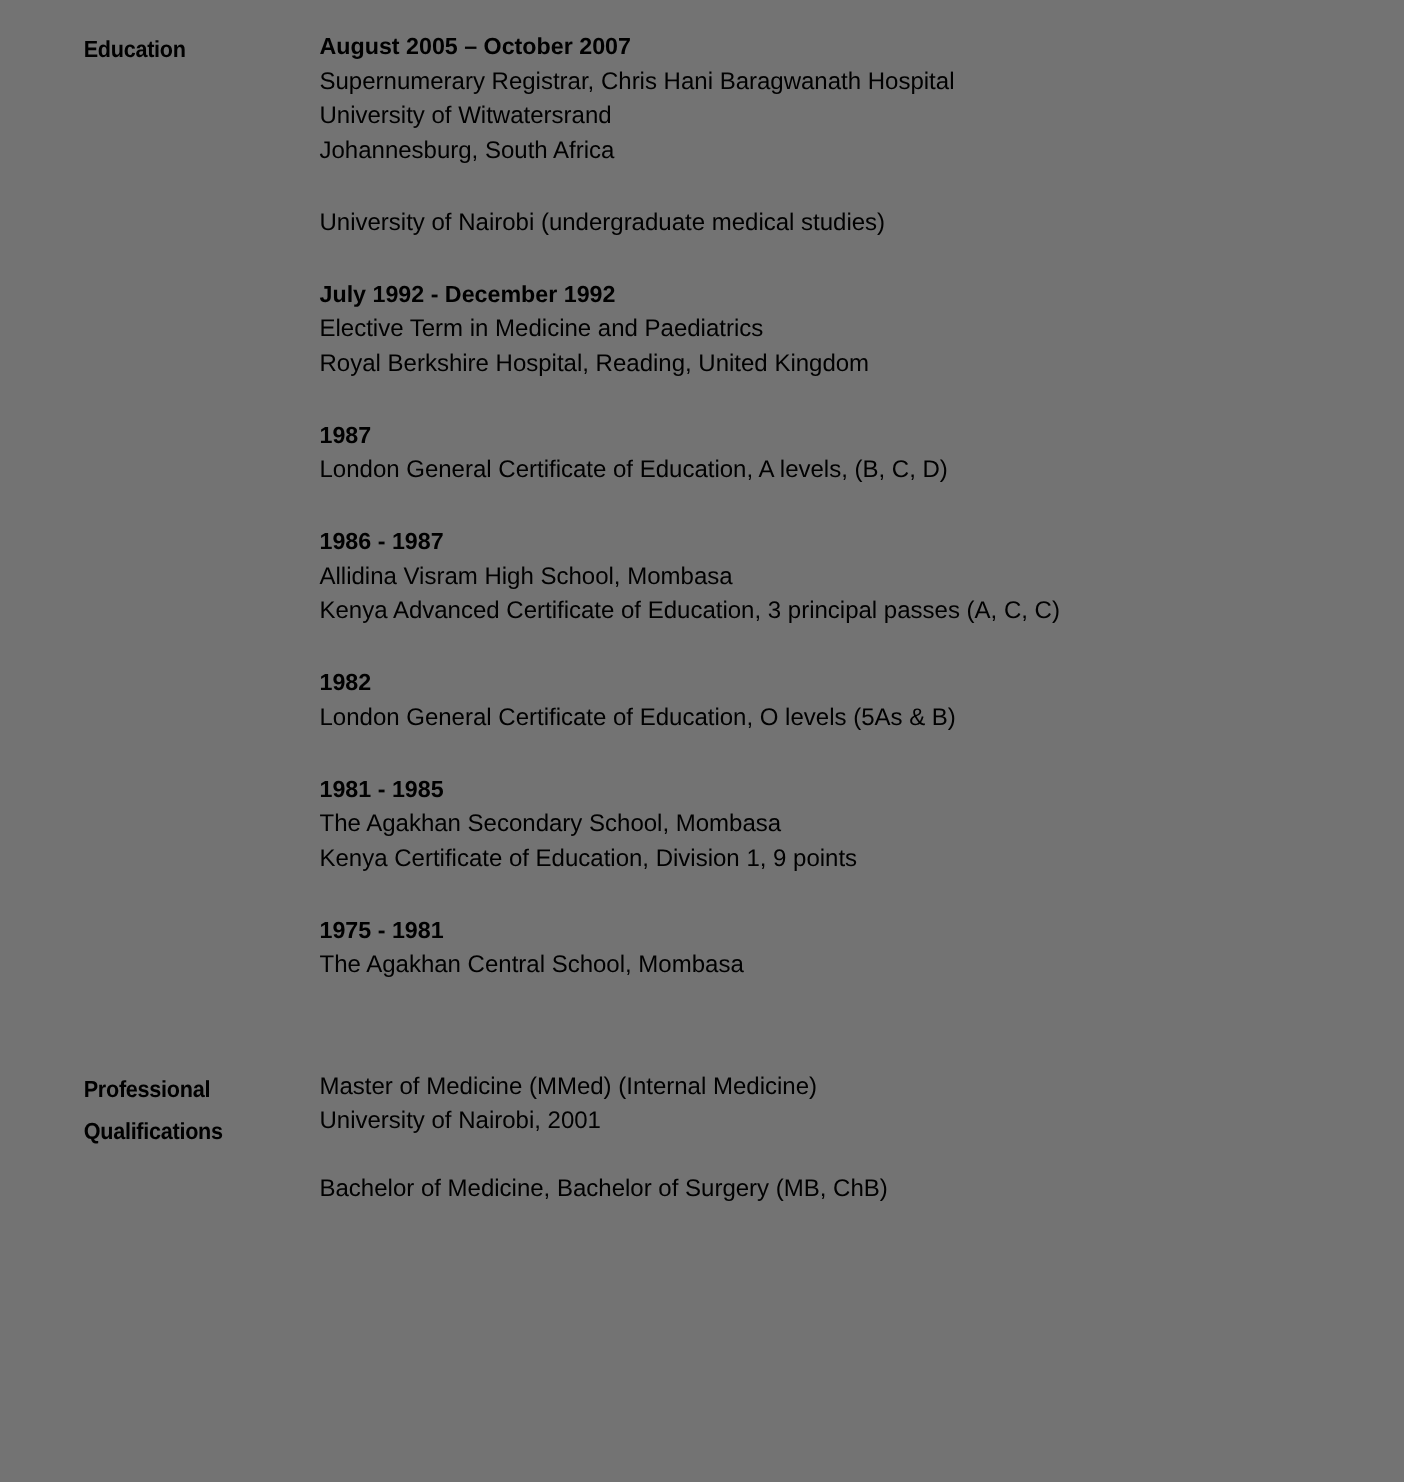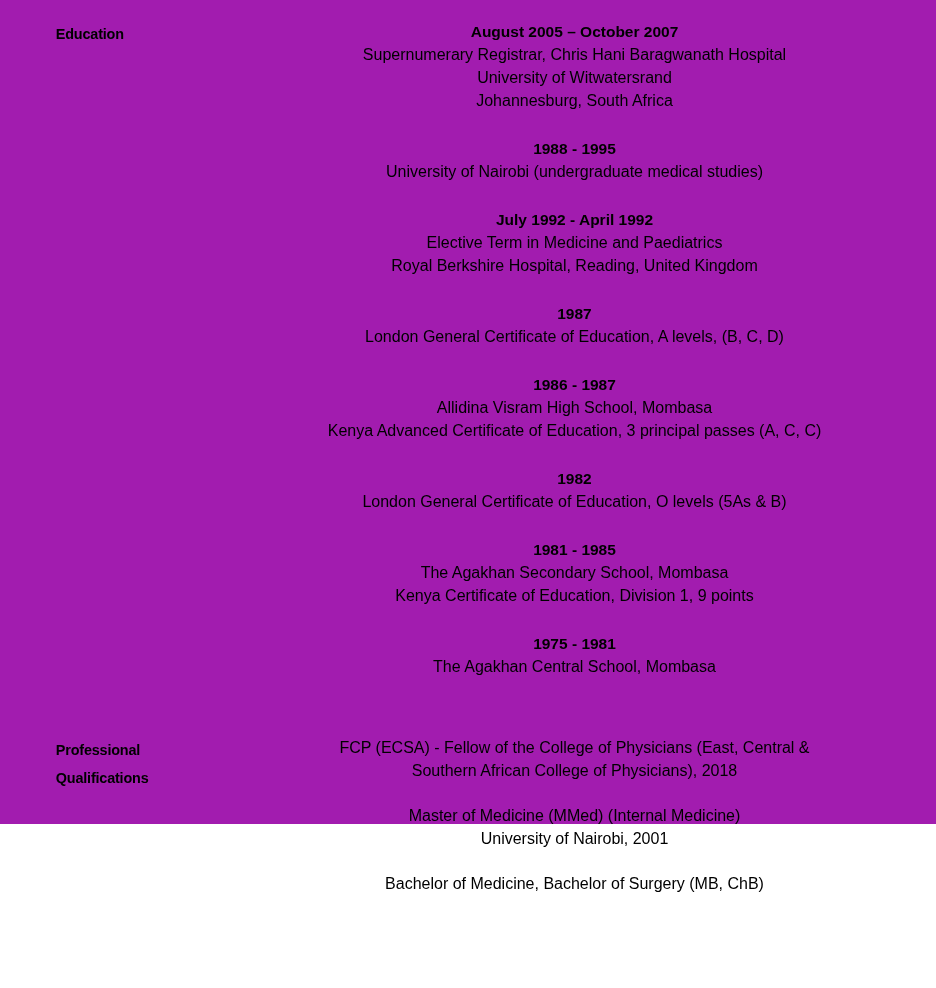--- a/index.html
+++ b/index.html
@@ -10,22 +10,22 @@
   body {
     width: 936px;
     height: 988px;
     font-family: "Liberation Sans", sans-serif;
     color: #000000;
     overflow: hidden;
   }
   .page {
     position: relative;
     width: 936px;
-    height: 824px;
-    background: #a21caf;
+    height: 988px;
+    background: #737373;
   }
   .section {
     display: flex;
     align-items: flex-start;
   }
   #section-education { padding-top: 20px; }
   #section-professional { padding-top: 58px; }
 
   .section-label {
     width: 213px;
@@ -38,21 +38,20 @@
     letter-spacing: -0.2px;
     transform: scaleX(0.93);
     transform-origin: left top;
     white-space: nowrap;
   }
   .section-label .label-line { display: block; }
 
   .section-body {
     flex: 1 1 auto;
     padding-left: 0;
-    text-align: center;
   }
 
   .entry { margin-bottom: 25px; }
   .entry:last-child { margin-bottom: 0; }
 
   .entry-heading {
     font-weight: bold;
     font-size: 15.5px;
     line-height: 23px;
     white-space: nowrap;
@@ -79,26 +78,25 @@
 
       <div class="entry">
         <div class="entry-heading">August 2005 – October 2007</div>
         <div class="entry-line">Supernumerary Registrar, Chris Hani Baragwanath Hospital</div>
         <div class="entry-line">University of Witwatersrand</div>
         <div class="entry-line">Johannesburg, South Africa</div>
       </div>
 
 
       <div class="entry">
-        <div class="entry-heading">1988 - 1995</div>
         <div class="entry-line">University of Nairobi (undergraduate medical studies)</div>
       </div>
 
       <div class="entry">
-        <div class="entry-heading">July 1992 - April 1992</div>
+        <div class="entry-heading">July 1992 - December 1992</div>
         <div class="entry-line">Elective Term in Medicine and Paediatrics</div>
         <div class="entry-line">Royal Berkshire Hospital, Reading, United Kingdom</div>
       </div>
 
       <div class="entry">
         <div class="entry-heading">1987</div>
         <div class="entry-line">London General Certificate of Education, A levels, (B, C, D)</div>
       </div>
 
       <div class="entry">
@@ -126,24 +124,20 @@
     </div>
   </div>
 
   <div class="section" id="section-professional">
     <div class="section-label">
       <span class="label-line">Professional</span>
       <span class="label-line">Qualifications</span>
     </div>
     <div class="section-body">
 
-      <div class="entry">
-        <div class="entry-line">FCP (ECSA) - Fellow of the College of Physicians (East, Central &amp;</div>
-        <div class="entry-line">Southern African College of Physicians), 2018</div>
-      </div>
 
       <div class="entry">
         <div class="entry-line">Master of Medicine (MMed) (Internal Medicine)</div>
         <div class="entry-line">University of Nairobi, 2001</div>
       </div>
 
       <div class="entry">
         <div class="entry-line">Bachelor of Medicine, Bachelor of Surgery (MB, ChB)</div>
 
       </div>

